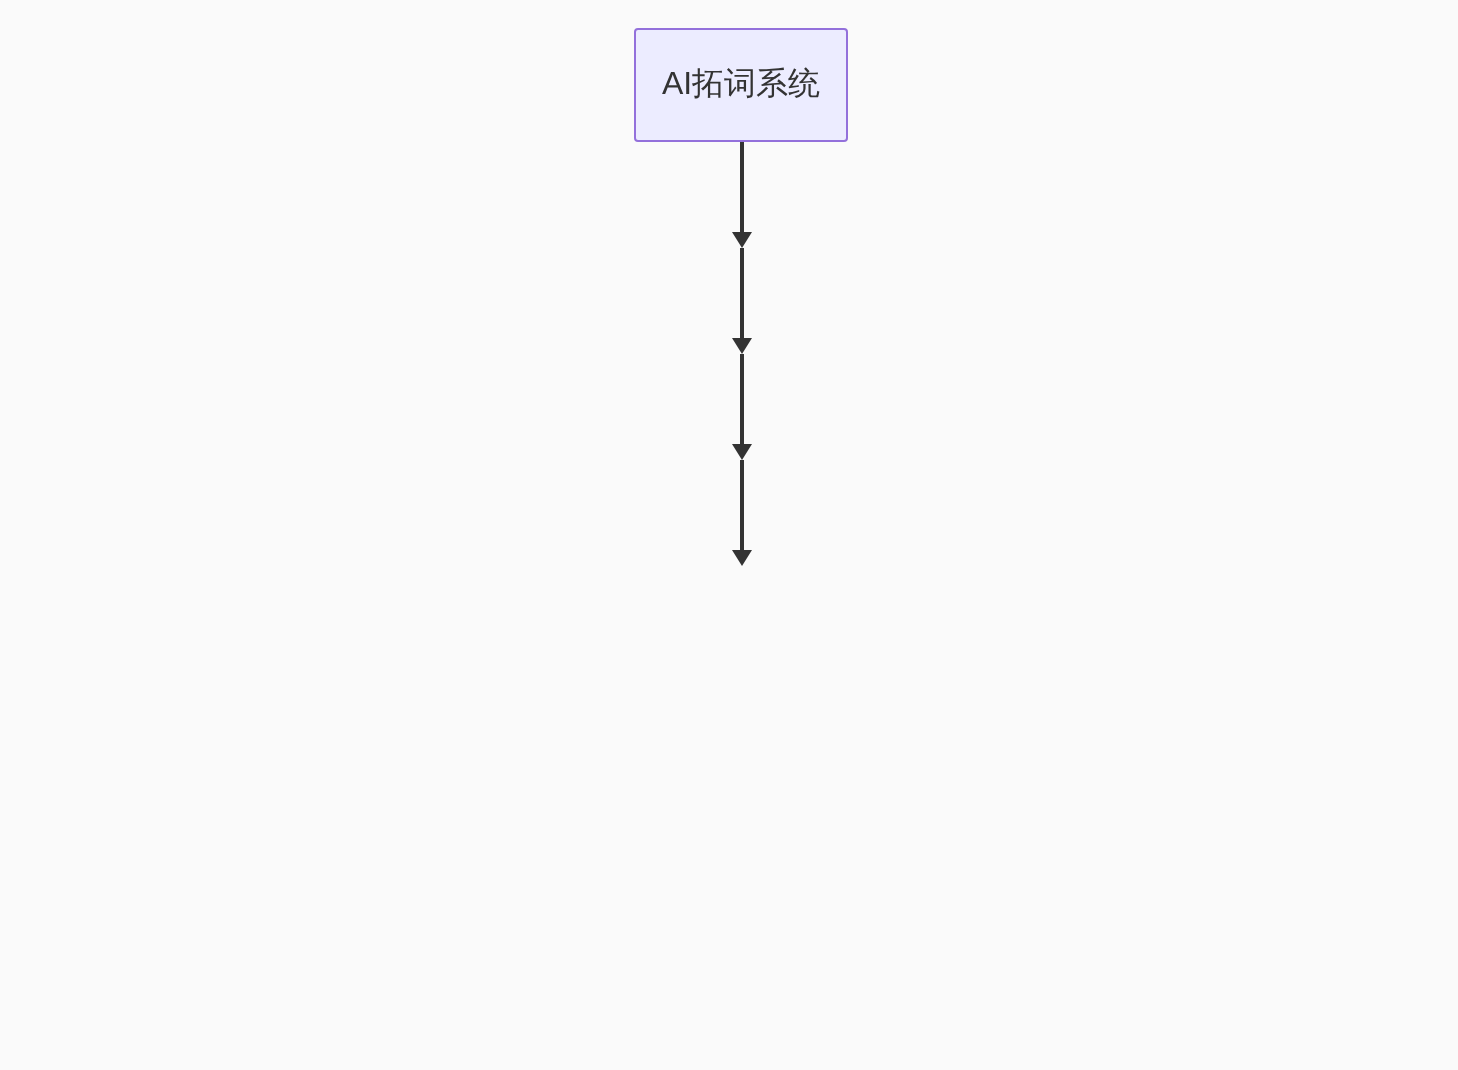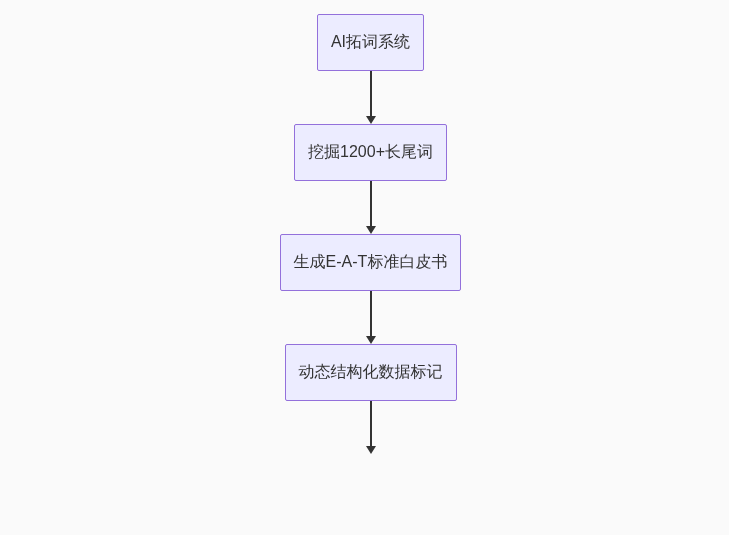--- a/index.html
+++ b/index.html
@@ -59,35 +59,32 @@
 
 <div class="flowchart">
 
   <div class="flow-node">AI拓词系统</div>
 
   <div class="flow-edge">
     <div class="edge-line"></div>
     <div class="edge-arrowhead"></div>
   </div>
 
-  <div class="flow-node">挖掘1200+长尾词</div>
 
   <div class="flow-edge">
     <div class="edge-line"></div>
     <div class="edge-arrowhead"></div>
   </div>
 
-  <div class="flow-node">生成E-A-T标准白皮书</div>
 
   <div class="flow-edge">
     <div class="edge-line"></div>
     <div class="edge-arrowhead"></div>
   </div>
 
-  <div class="flow-node">动态结构化数据标记</div>
 
   <div class="flow-edge">
     <div class="edge-line"></div>
     <div class="edge-arrowhead"></div>
   </div>
 
 
 </div>
 
 </body></html>

